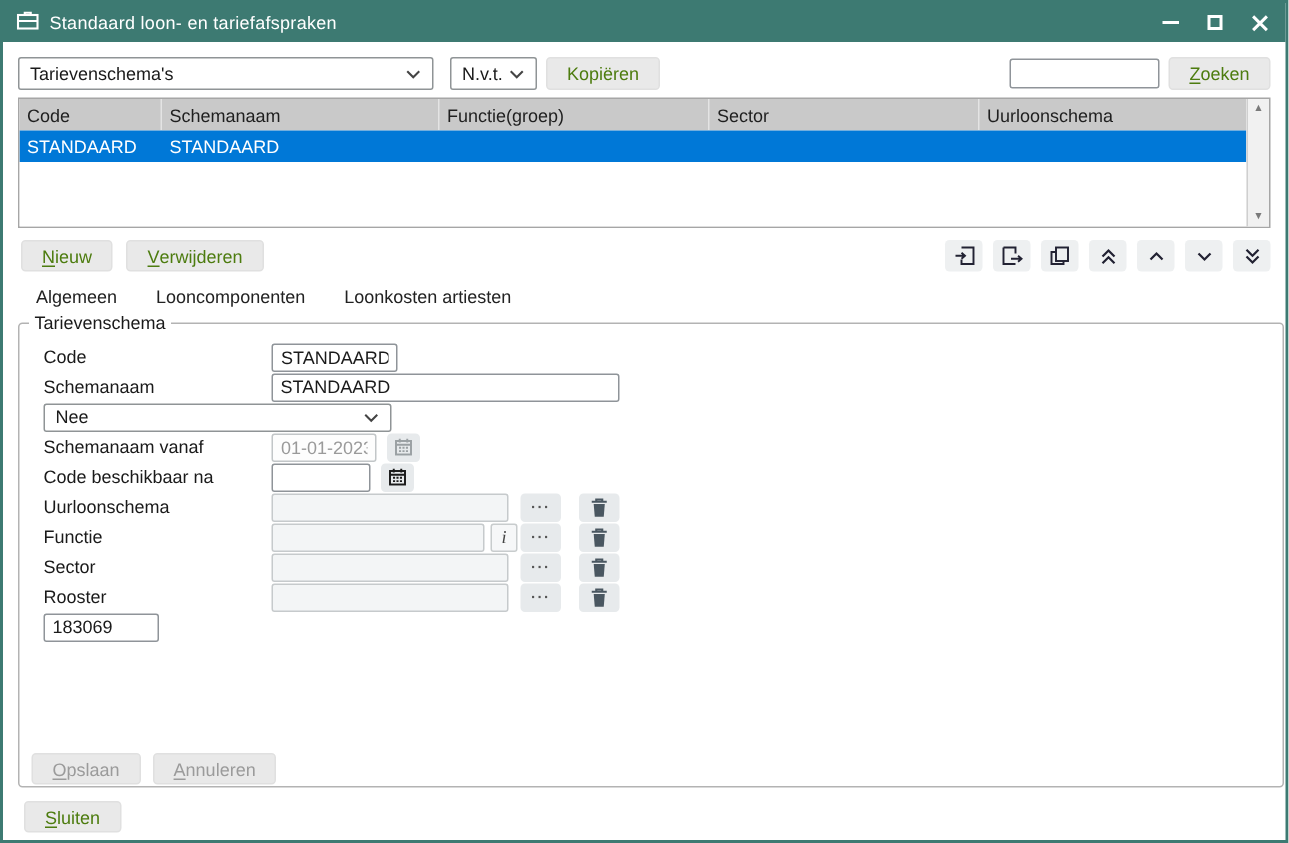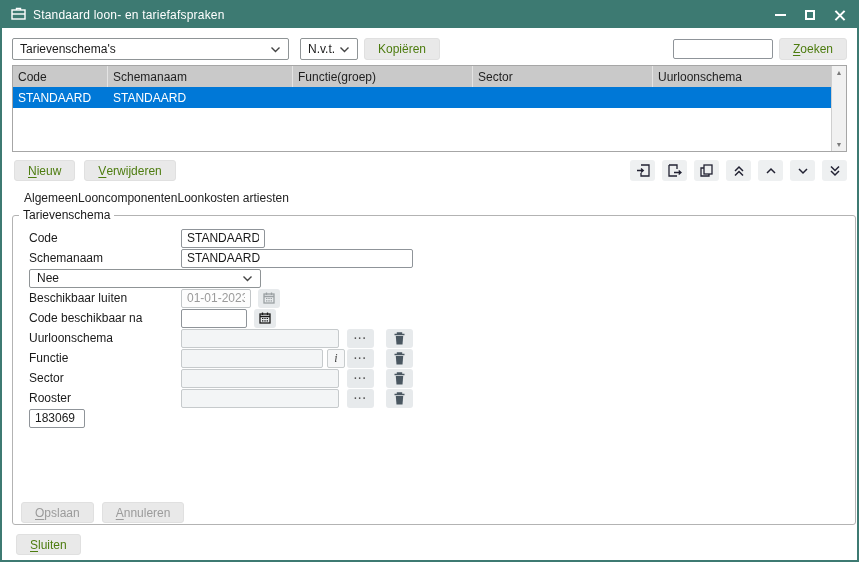--- a/index.html
+++ b/index.html
@@ -96,33 +96,33 @@
   .actions { display: flex; align-items: center; margin: 8px 10px 0 12px; }
   .actions .btn { margin-right: 9px; }
   .icon-strip { margin-left: auto; display: flex; gap: 7px; }
   .icon-btn {
     width: 25px; height: 21px; background: #eef0f1; border-radius: 3px;
     display: flex; align-items: center; justify-content: center;
   }
   .icon-btn svg { display: block; }
 
   
-  .tabs { display: flex; margin: 10px 10px 0 22px; font-size: 12px; color: #222; text-align: center; }
+  .tabs { display: flex; gap: 26px; margin: 10px 10px 0 22px; font-size: 12px; color: #222; text-align: center; }
 
   
   fieldset.panel {
     margin: 3px 1px 0 10px; height: 317px;
     border: 1px solid #b3b3b3; border-radius: 3px;
     padding: 6px 0 0 0;
   }
   fieldset.panel legend { margin-left: 6px; padding: 0 4px; font-size: 12px; color: #1a1a1a; }
   .frow { display: flex; align-items: center; height: 20px; padding-left: 16px; }
   .frow .flabel { width: 152px; font-size: 12px; }
   .w-code { width: 84px; } .w-wide { width: 232px; } .w-date1 { width: 70px; }
-  .w-date2 { width: 66px; } .w-look { width: 158px; } .w-func { width: 142px; } .w-reg { width: 56px; }
+  .w-date2 { width: 66px; } .w-look { width: 158px; } .w-func { width: 142px; } .w-reg { width: 77px; }
 
   .fake-select.inline { width: 232px; height: 19px; }
 
   .mini {
     height: 19px; display: inline-flex; align-items: center; justify-content: center;
     background: #e7eaec; border-radius: 3px; border: none;
   }
   .cal-btn { width: 22px; margin-left: 7px; }
   .browse-btn { width: 27px; margin-left: 8px; color: #555; font-size: 10px; letter-spacing: 1px; font-weight: bold; }
   .trash-btn { width: 27px; margin-left: 12px; }
@@ -275,21 +275,21 @@
     <div class="frow">
       <div class="fake-select inline">
         <span>Nee</span>
         <svg width="11" height="7" viewBox="0 0 11 7">
           <polyline points="1.5,1.5 5.5,5.5 9.5,1.5" fill="none" stroke="#444" stroke-width="1.4"></polyline>
         </svg>
       </div>
     </div>
 
     <div class="frow">
-      <span class="flabel">Beschikbaar luiten</span>
+      <span class="flabel">Schemanaam vanaf</span>
       <input class="inp gray w-date1" value="01-01-2023" style="">
       <div class="mini cal-btn">
         <svg width="12" height="12" viewBox="0 0 12 12">
           <rect x="1" y="2" width="10" height="9" fill="none" stroke="#9aa0a3" stroke-width="1.3"></rect>
           <path d="M3.5 0.5 v2.5 M8.5 0.5 v2.5 M1 4.5 h10" stroke="#9aa0a3" stroke-width="1.3"></path>
           <path d="M3 6.5 h1.4 M5.3 6.5 h1.4 M7.6 6.5 h1.4 M3 8.8 h1.4 M5.3 8.8 h1.4 M7.6 8.8 h1.4" stroke="#9aa0a3" stroke-width="1.2"></path>
         </svg>
       </div>
     </div>
 

